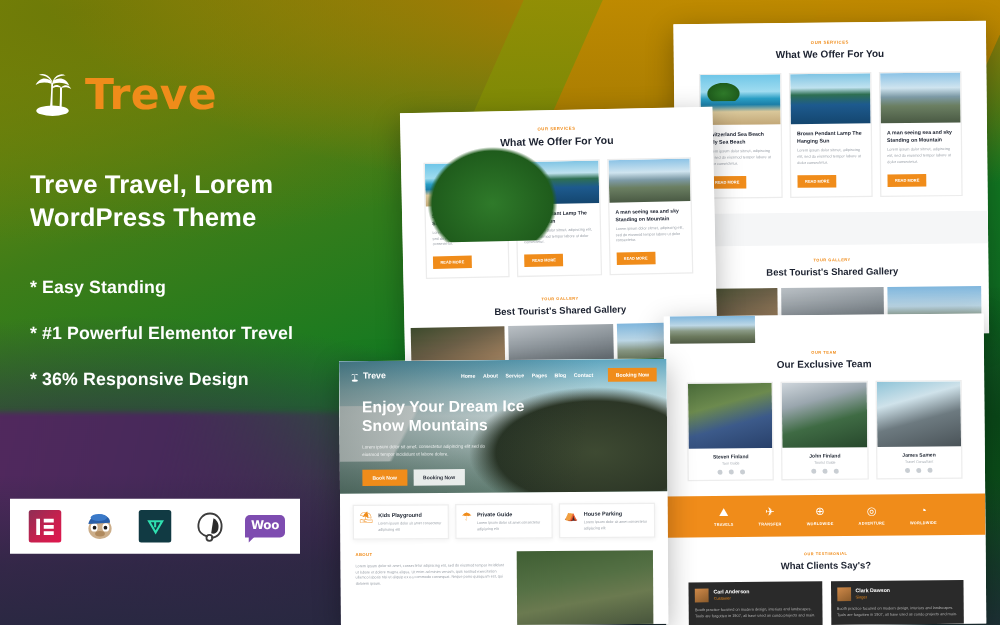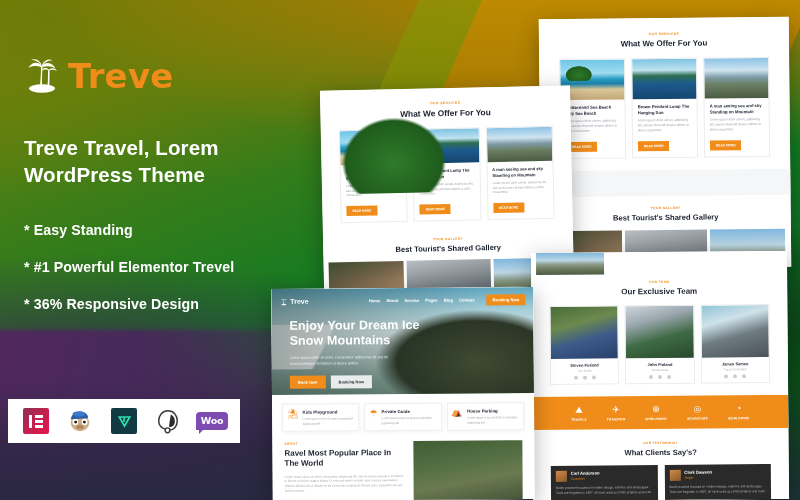--- a/index.html
+++ b/index.html
@@ -524,19 +524,18 @@
         <div>
           <div class="ftitle">House Parking</div>
           <div class="card-text" style="font-size:2.9px;margin-top:2px;">Lorem ipsum dolor sit amet consectetur adipiscing elit</div>
         </div>
       </div>
     </div>
 
     <div class="blog">
       <div class="blog-l">
         <div class="blog-tag">ABOUT</div>
-        <div class="blog-h">Ravel Most Popular Place In The World</div>
         <div class="card-text" style="font-size:3px;margin-top:5px;">Lorem ipsum dolor sit amet, consectetur adipiscing elit, sed do eiusmod tempor incididunt ut labore et dolore magna aliqua. Ut enim ad minim veniam, quis nostrud exercitation ullamco laboris nisi ut aliquip ex ea commodo consequat. Neque porro quisquam est, qui dolorem ipsum.</div>
       </div>
       <div class="blog-r im-hike"></div>
     </div>
   </div>
 </div>
 
 </body></html>

